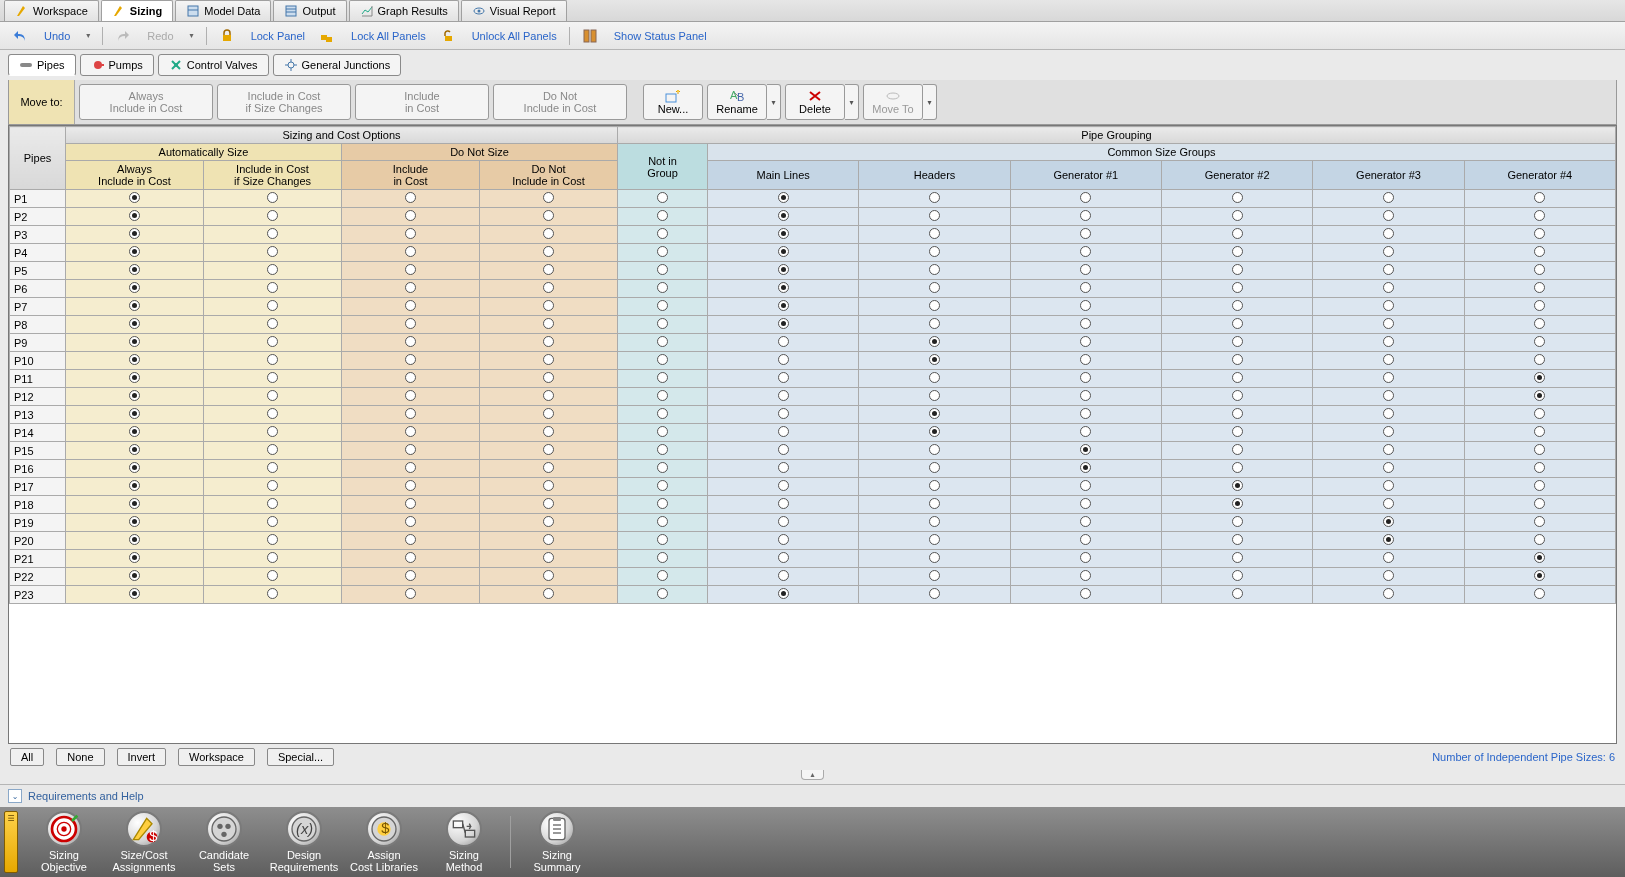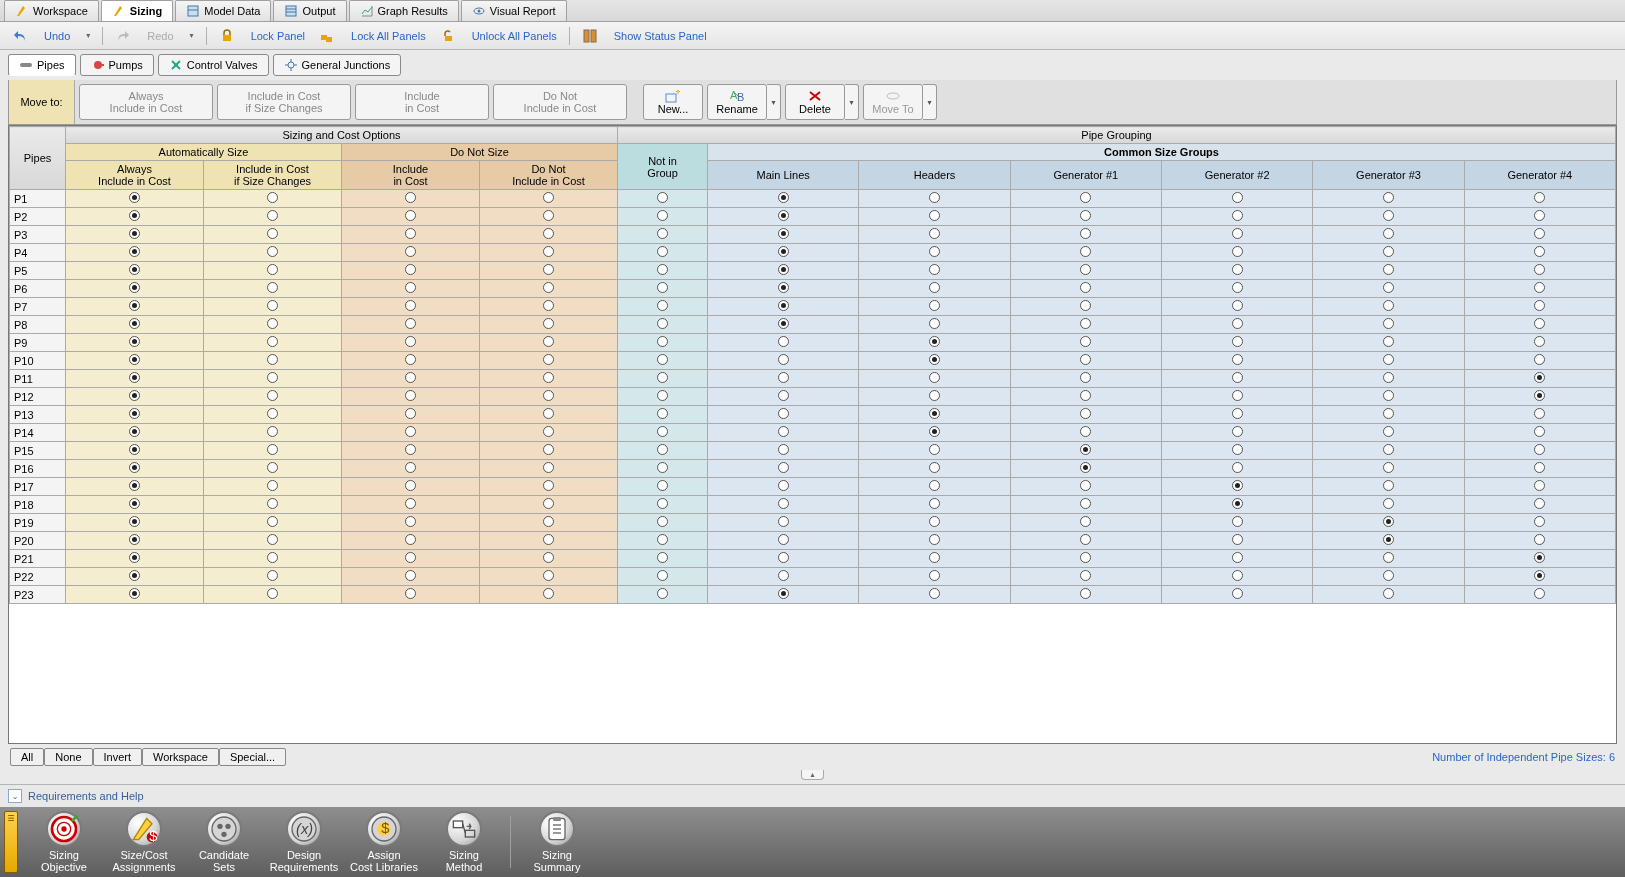--- a/index.html
+++ b/index.html
@@ -41,32 +41,32 @@
 
 
 .grid-wrap { flex: 1; border: 1px solid #777; background: #fff; overflow: auto; }
 table.grid { border-collapse: collapse; width: 100%; table-layout: fixed; }
 .grid th, .grid td { border: 1px solid #aaa; text-align: center; padding: 2px 2px; }
 .grid td { height: 18px; }
 th.h-top { background: linear-gradient(#eaeaea,#d8d8d8); font-weight: normal; }
 th.h-yellow { background: #efe3b3; font-weight: normal; line-height: 1.1; }
 th.h-tan { background: #e7cba6; font-weight: normal; line-height: 1.1; }
 th.h-blue { background: #c4d5e4; font-weight: normal; line-height: 1.1; }
-th.h-group { background: #d9e3ec; font-weight: bold; }
+th.h-group { background: #d9e3ec; font-weight: normal; }
 td.pipe-name { text-align: left; padding-left: 4px; background: #f4f4f4; }
 td.c-yellow { background: #f5edcf; }
 td.c-tan { background: #f0ddc3; }
 td.c-teal { background: #d4e8eb; }
 td.c-blue { background: #dce6f0; }
 .radio { width: 11px; height: 11px; border: 1px solid #555; border-radius: 50%; display: inline-block; background: #fff; position: relative; }
 .radio.on::after { content: ""; position: absolute; left: 2px; top: 2px; width: 5px; height: 5px; background: #222; border-radius: 50%; }
 
 
 .below-grid { display: flex; align-items: center; justify-content: space-between; padding: 4px 2px; }
-.sel-btns { display: flex; gap: 0; }
+.sel-btns { display: flex; gap: 12px; }
 .small-btn { border: 1px solid #888; background: #f0f0f0; border-radius: 2px; padding: 2px 10px; cursor: pointer; }
 .status-line { color: #2a65c9; padding: 0 4px 4px 4px; }
 
 
 .collapser { display: flex; justify-content: center; height: 10px; background: #eaeaea; }
 .collapser span { font-size: 8px; color: #666; cursor: pointer; border: 1px solid #aaa; border-top: none; border-radius: 0 0 4px 4px; padding: 0 8px; background: #f5f5f5; }
 
 
 .desc-help { background: #e8e8e8; border-top: 1px solid #b5b5b5; padding: 4px 8px; display: flex; align-items: center; gap: 6px; color: #33619e; }
 

